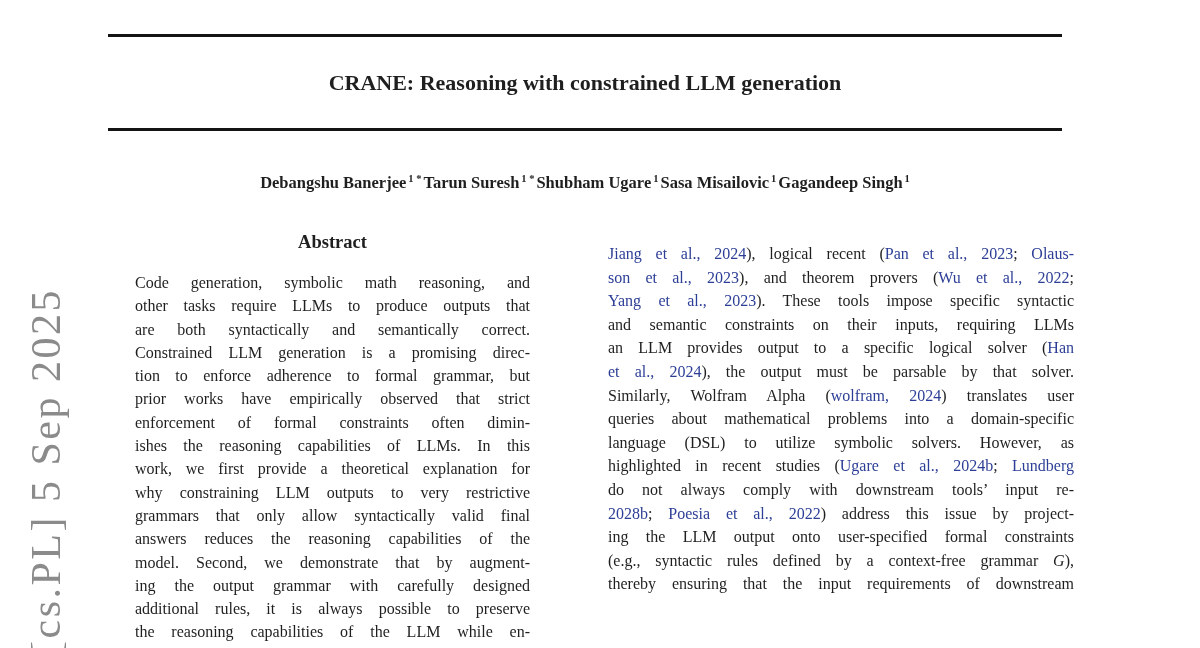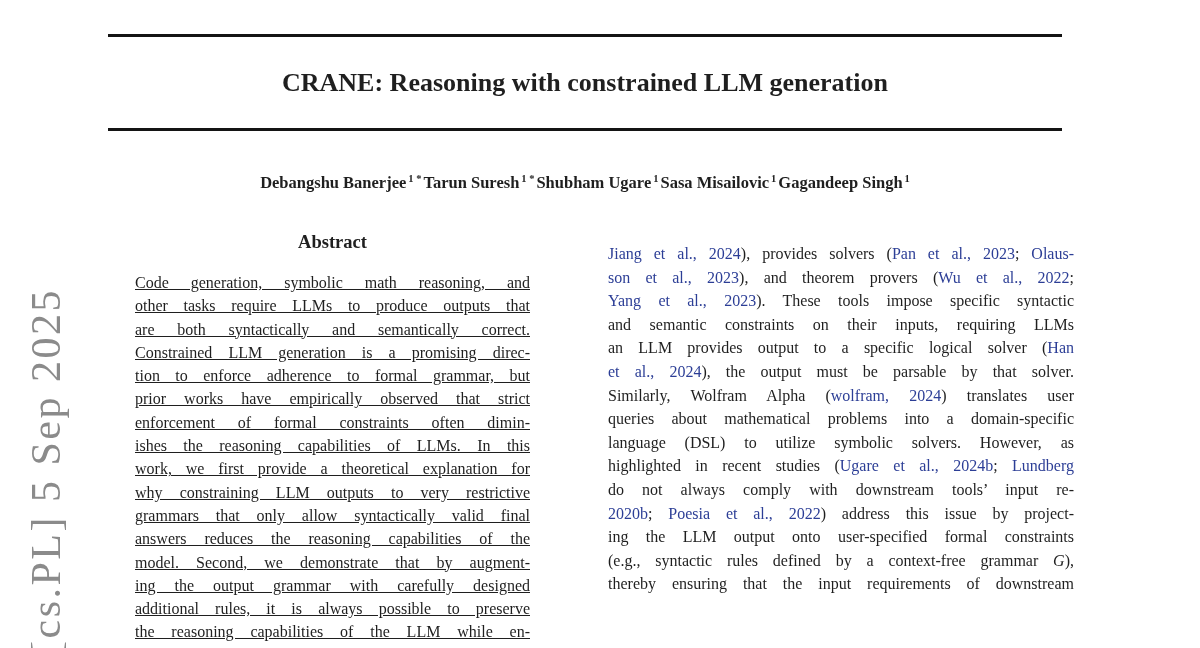--- a/index.html
+++ b/index.html
@@ -6,34 +6,34 @@
   body{
     width:1200px;height:648px;overflow:hidden;background:#ffffff;
     font-family:"Liberation Serif","DejaVu Serif",serif;
     color:var(--text,#1f1f1f);position:relative;
   }
   .rule{position:absolute;left:108px;width:954px;height:2.5px;background:var(--rule,#141414);}
   #rule-top{top:34px;}
   #rule-bottom{top:128px;}
   #title{
     position:absolute;left:108px;top:66px;width:954px;
-    text-align:center;font-weight:bold;font-size:26px;line-height:34px;
+    text-align:center;font-weight:bold;font-size:22px;line-height:34px;
   }
   #authors{
     position:absolute;left:108px;top:173px;width:954px;
     text-align:center;font-weight:bold;font-size:16.5px;white-space:nowrap;
   }
   .author{margin:0 1px;white-space:nowrap;}
   .author sup{font-size:10.5px;vertical-align:super;line-height:0;margin-left:2px;}
   #left-col{position:absolute;left:108px;top:230px;width:467px;}
   #abstract-heading{
     margin:0 45px 17px 27px;text-align:center;
     font-weight:bold;font-size:18.5px;line-height:24px;
   }
-  #abstract-body{margin:0 45px 0 27px;font-size:16px;line-height:23.3px;text-decoration:underline;}
+  #abstract-body{margin:0 45px 0 27px;font-size:16px;line-height:23.3px;}
   #right-col{
     position:absolute;left:608px;top:242px;width:466px;
     font-size:16px;line-height:23.6px;
   }
   .jline{text-align:justify;text-align-last:justify;}
   .cite{color:var(--cite,#2c3e96);}
   .mvar{font-style:italic;}
   #watermark{
     position:absolute;left:22px;top:655px;
     transform:rotate(-90deg);transform-origin:0 0;
@@ -70,28 +70,28 @@
       <div class="jline">grammars that only allow syntactically valid final</div>
       <div class="jline">answers reduces the reasoning capabilities of the</div>
       <div class="jline">model. Second, we demonstrate that by augment-</div>
       <div class="jline">ing the output grammar with carefully designed</div>
       <div class="jline">additional rules, it is always possible to preserve</div>
       <div class="jline">the reasoning capabilities of the LLM while en-</div>
     </div>
 </div>
 
 <div id="right-col">
-    <div class="jline"><span class="cite">Jiang et al., 2024</span><span>), provides solvers (</span><span class="cite">Pan et al., 2023</span><span>; </span><span class="cite">Olaus-</span></div>
+    <div class="jline"><span class="cite">Jiang et al., 2024</span><span>), logical recent (</span><span class="cite">Pan et al., 2023</span><span>; </span><span class="cite">Olaus-</span></div>
     <div class="jline"><span class="cite">son et al., 2023</span><span>), and theorem provers (</span><span class="cite">Wu et al., 2022</span><span>;</span></div>
     <div class="jline"><span class="cite">Yang et al., 2023</span><span>). These tools impose specific syntactic</span></div>
     <div class="jline"><span>and semantic constraints on their inputs, requiring LLMs</span></div>
     <div class="jline"><span>an LLM provides output to a specific logical solver (</span><span class="cite">Han</span></div>
     <div class="jline"><span class="cite">et al., 2024</span><span>), the output must be parsable by that solver.</span></div>
     <div class="jline"><span>Similarly, Wolfram Alpha (</span><span class="cite">wolfram, 2024</span><span>) translates user</span></div>
     <div class="jline"><span>queries about mathematical problems into a domain-specific</span></div>
     <div class="jline"><span>language (DSL) to utilize symbolic solvers. However, as</span></div>
     <div class="jline"><span>highlighted in recent studies (</span><span class="cite">Ugare et al., 2024b</span><span>; </span><span class="cite">Lundberg</span></div>
     <div class="jline"><span>do not always comply with downstream tools’ input re-</span></div>
-    <div class="jline"><span class="cite">2020b</span><span>; </span><span class="cite">Poesia et al., 2022</span><span>) address this issue by project-</span></div>
+    <div class="jline"><span class="cite">2028b</span><span>; </span><span class="cite">Poesia et al., 2022</span><span>) address this issue by project-</span></div>
     <div class="jline"><span>ing the LLM output onto user-specified formal constraints</span></div>
     <div class="jline"><span>(e.g., syntactic rules defined by a context-free grammar </span><span class="mvar">G</span><span>),</span></div>
     <div class="jline"><span>thereby ensuring that the input requirements of downstream</span></div>
   </div>
 
 </body></html>

